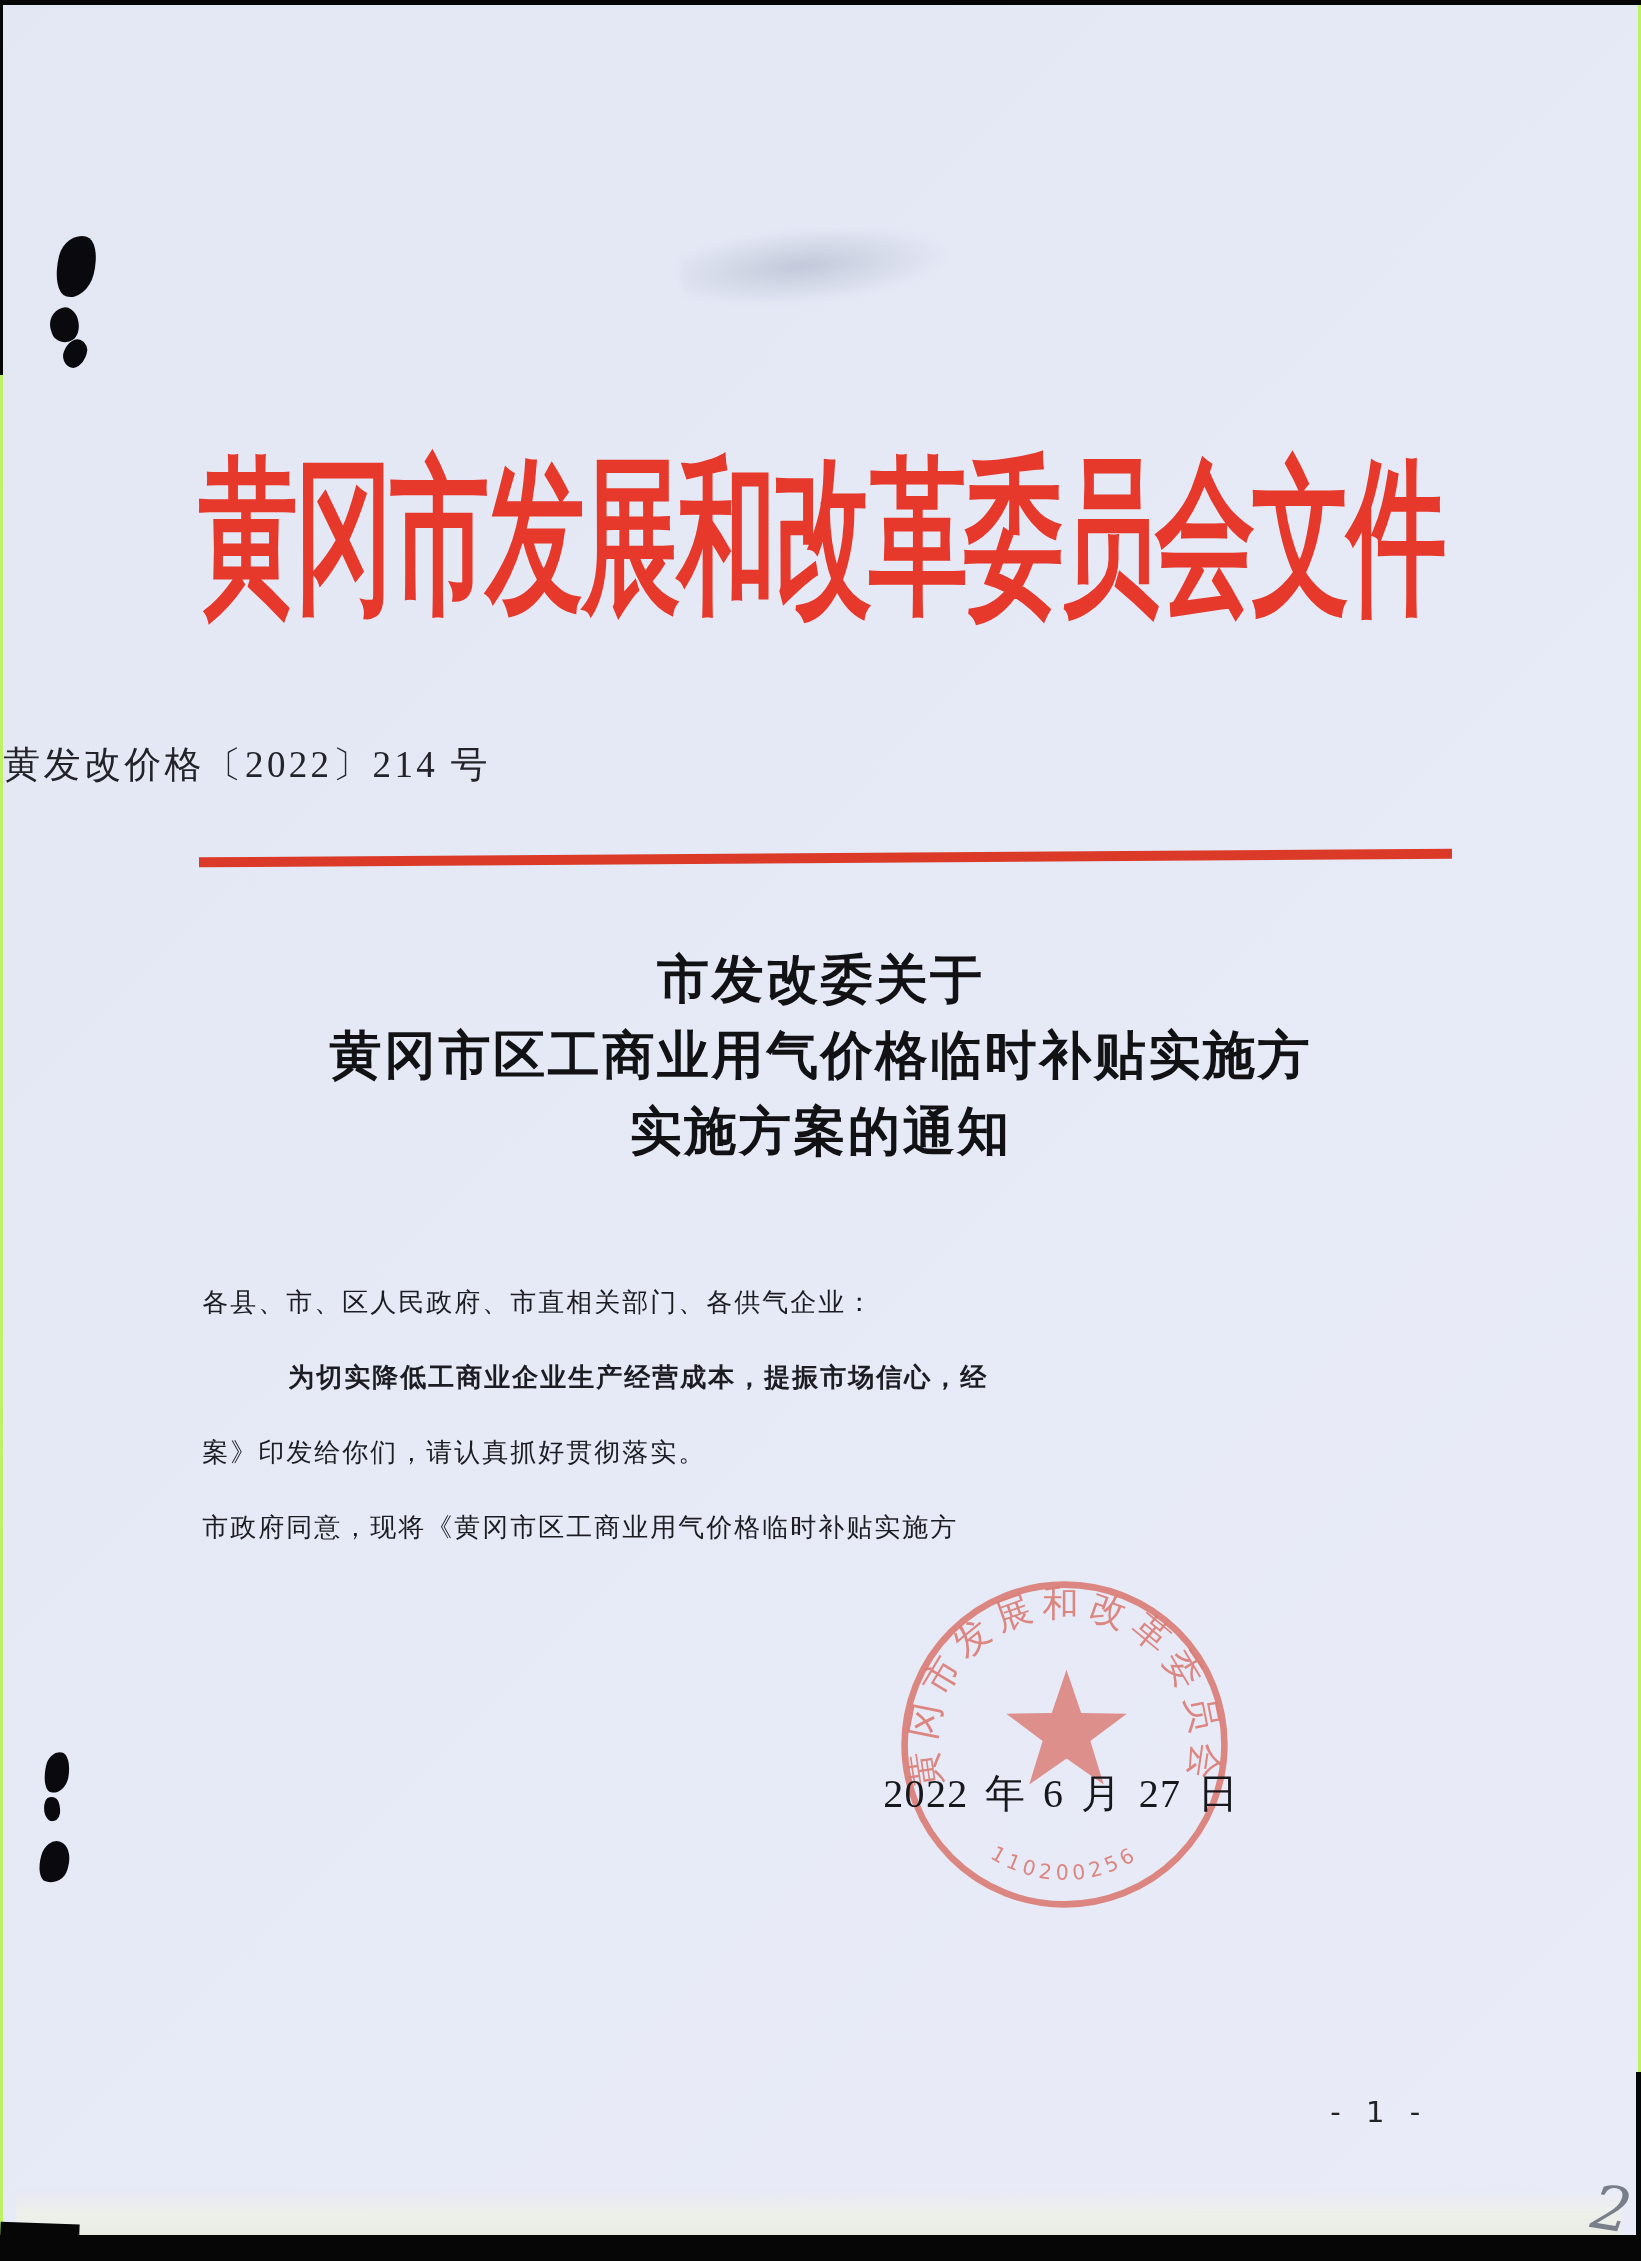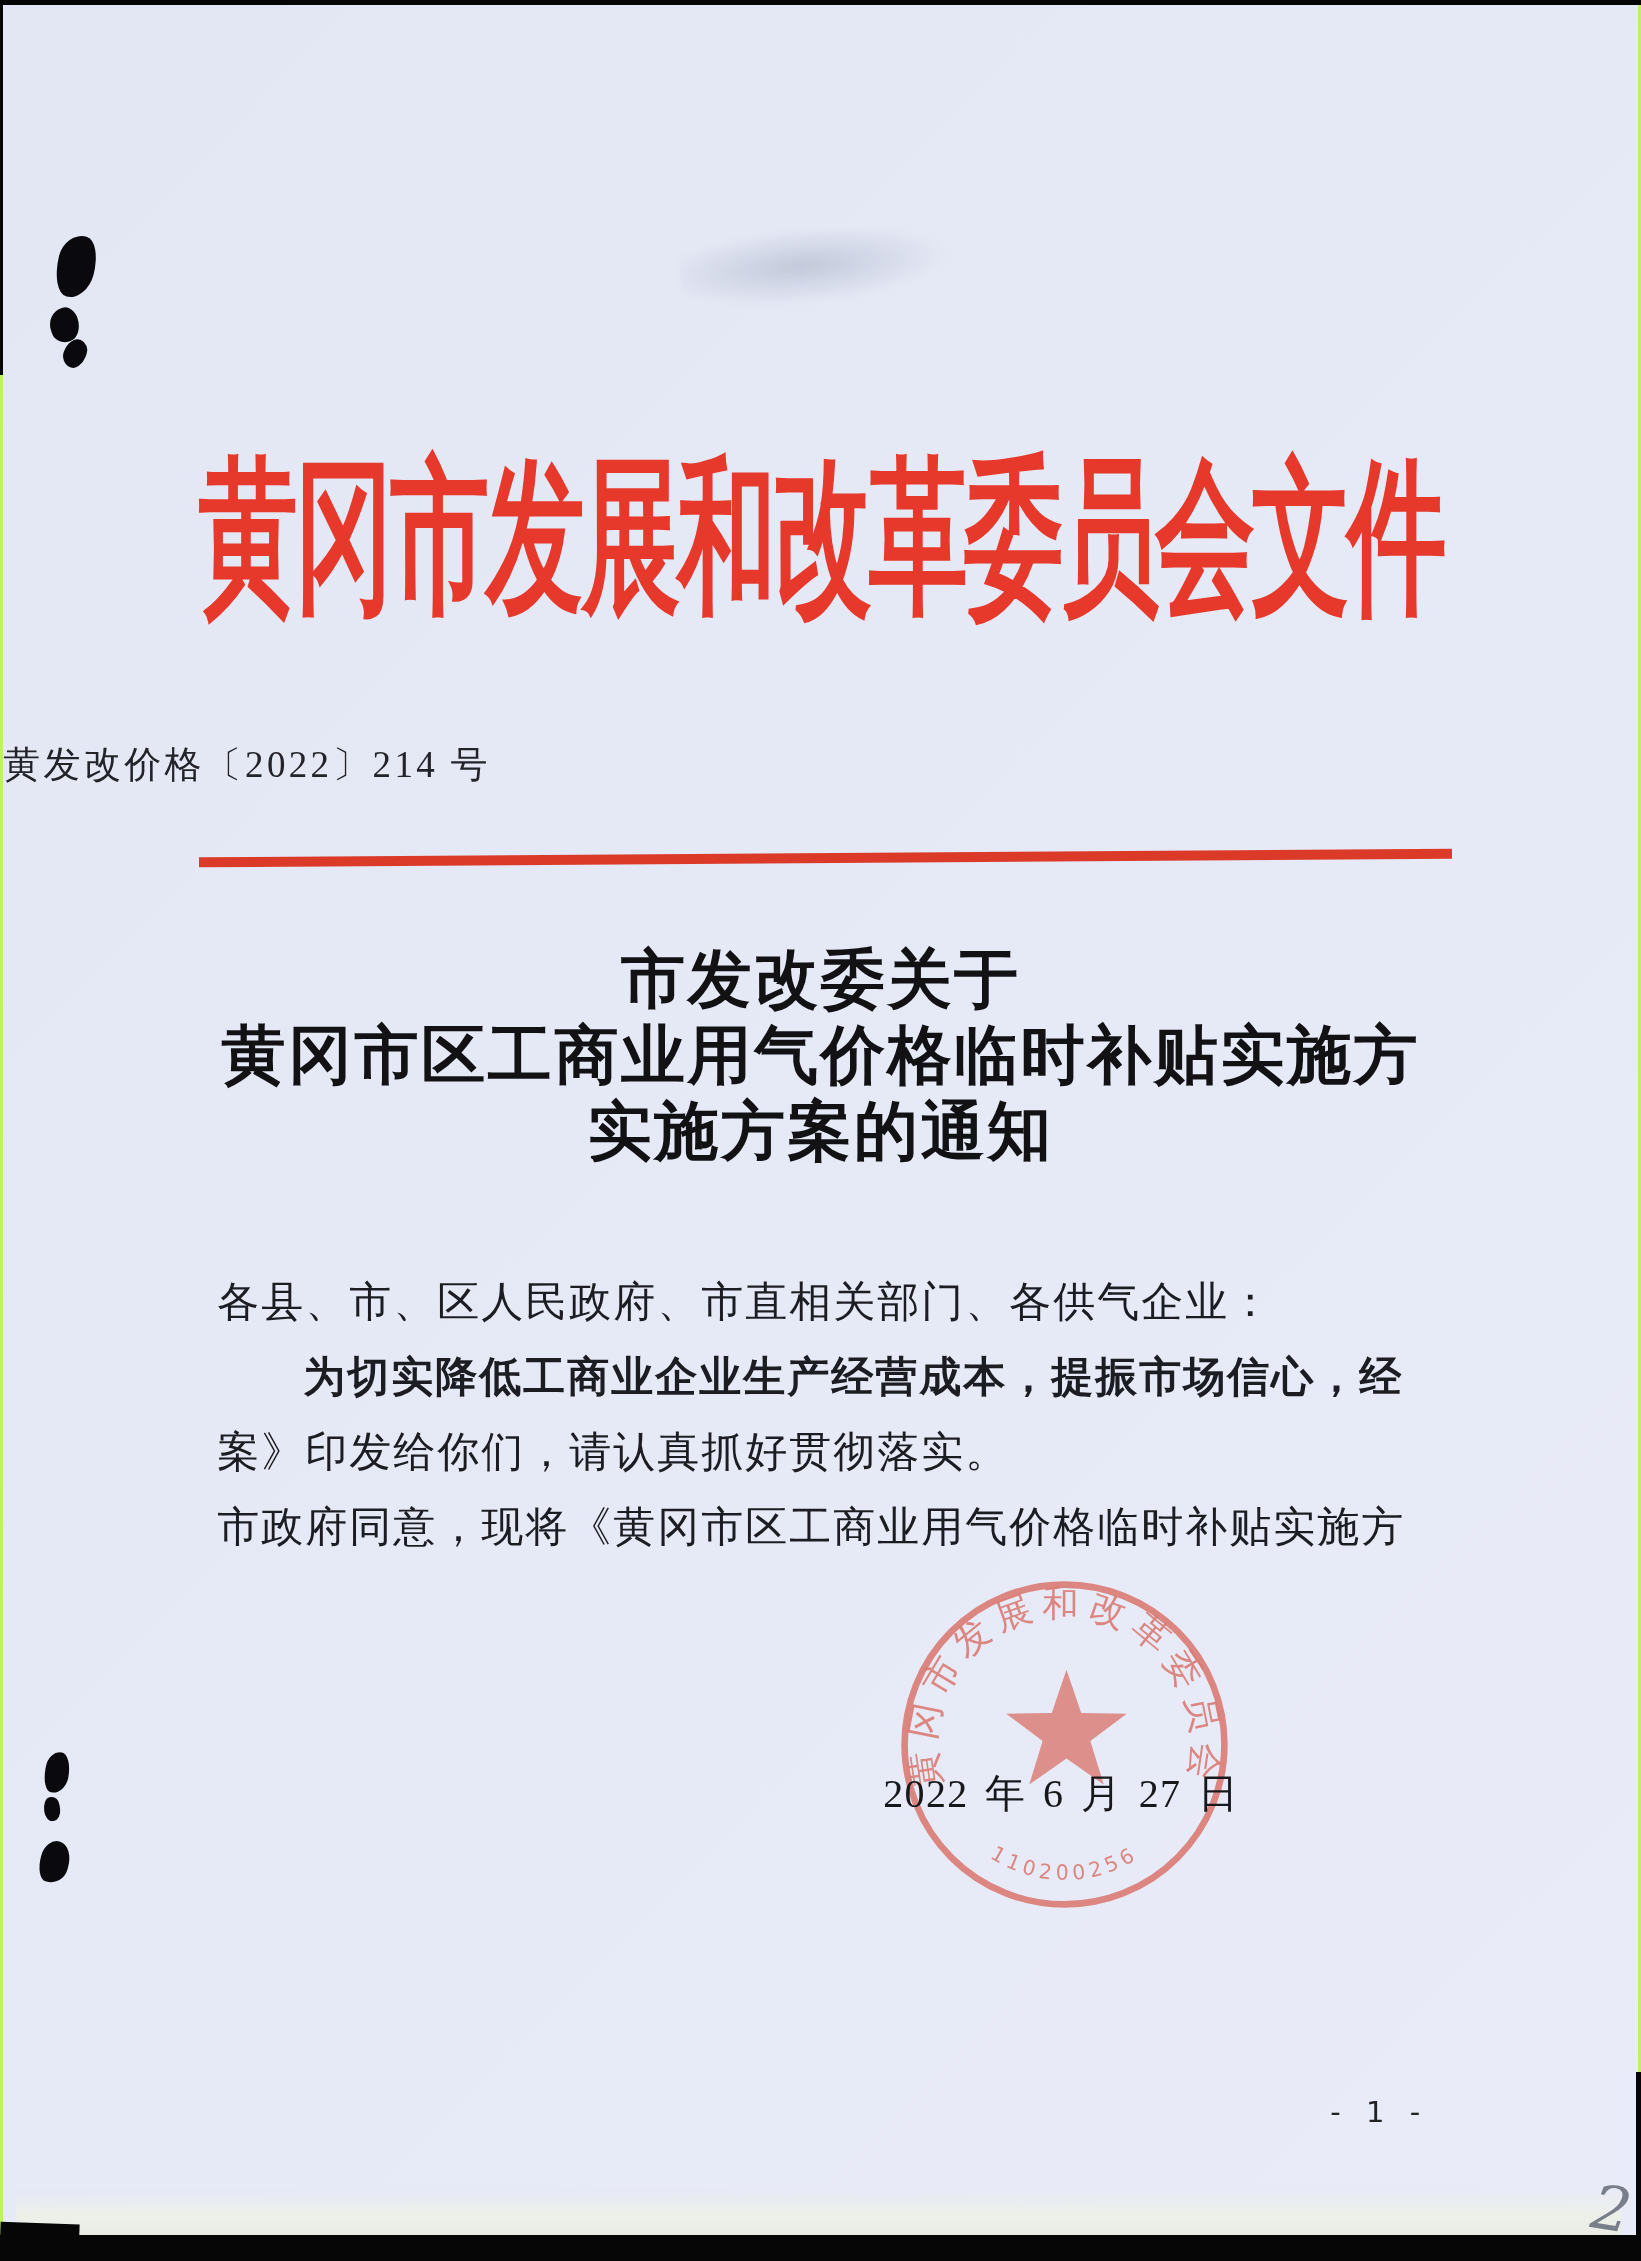--- a/index.html
+++ b/index.html
@@ -10,25 +10,25 @@
   
   .org-title{position:absolute;left:0;right:0;top:449px;text-align:center;
              font-size:99px;line-height:99px;font-weight:bold;letter-spacing:-3.3px;
              color:#e6392b;transform:scaleY(1.7);transform-origin:top center;white-space:nowrap;}
   .doc-number{position:absolute;left:0;right:0;top:735px;text-align:left;
               font-size:37px;letter-spacing:3.3px;color:#23242a;white-space:nowrap;}
   .red-rule{position:absolute;left:196px;top:848px;width:1253px;height:10px;
             background:#dc3a28;transform:rotate(-0.4deg);}
   
   .doc-title{position:absolute;left:0;right:0;top:937px;text-align:center;
-             font-size:64px;line-height:76px;font-weight:bold;letter-spacing:2.6px;
+             font-size:52px;line-height:76px;font-weight:bold;letter-spacing:2.6px;
              color:#121215;white-space:nowrap;}
   
-  .body-block{position:absolute;left:214px;top:1260px;width:1200px;
-              font-size:42px;line-height:75px;letter-spacing:2px;color:#1c1d22;}
+  .body-block{position:absolute;left:199px;top:1260px;width:1200px;
+              font-size:26px;line-height:75px;letter-spacing:2px;color:#1c1d22;}
   .body-line{white-space:nowrap;}
   .indent{padding-left:86px;font-weight:bold;}
   .date-line{position:absolute;left:880px;top:1761px;font-size:40px;letter-spacing:1.3px;
              word-spacing:5.3px;color:#17181c;white-space:nowrap;z-index:6;}
   
   .seal{position:absolute;left:893px;top:1571px;width:337px;height:337px;z-index:5;opacity:.88;}
   
   .page-number{position:absolute;left:1327px;top:2090px;font-size:29px;letter-spacing:8px;
                color:#222;font-family:"DejaVu Sans","Liberation Sans",sans-serif;white-space:nowrap;}
   .handwritten{position:absolute;left:1589px;top:2168px;font-size:61px;color:#787e8a;

